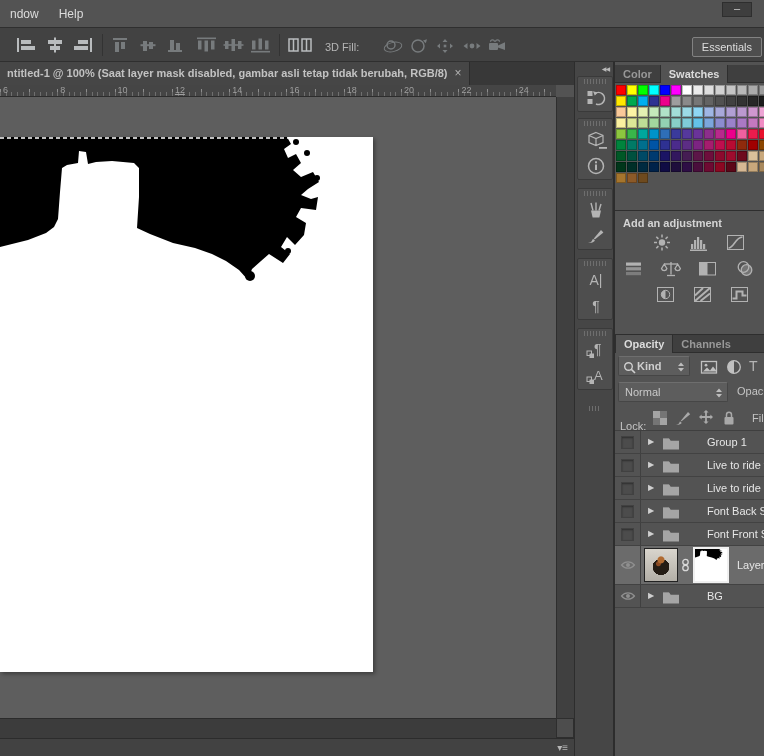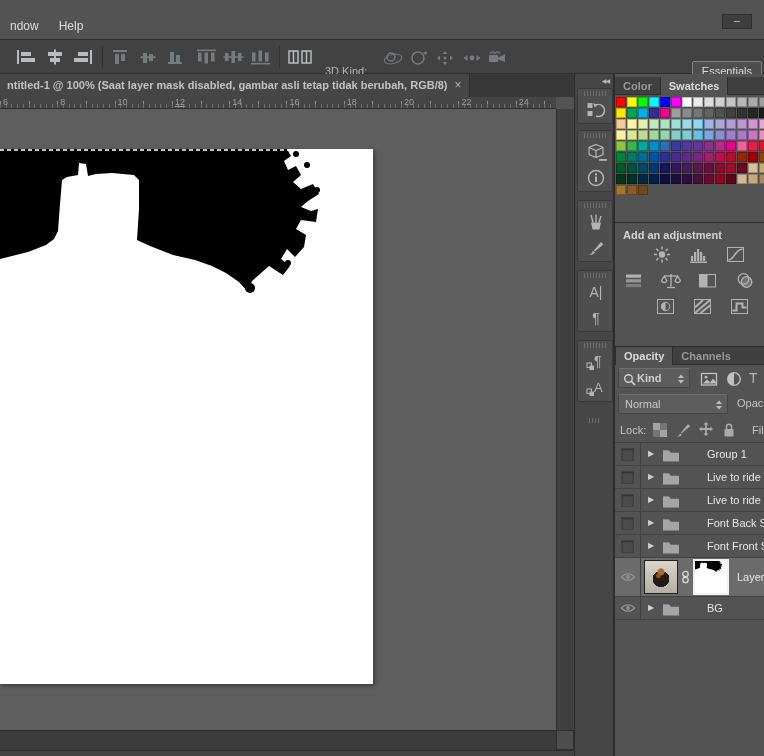--- a/index.html
+++ b/index.html
@@ -1,19 +1,19 @@
 <!DOCTYPE html>
 <html><head>
 <meta charset="utf-8">
 <style>
   * { margin:0; padding:0; box-sizing:border-box; }
   html,body { width:764px; height:756px; overflow:hidden; }
   body { font-family:"Liberation Sans", sans-serif; font-size:11px; color:#c8c8c8;
          background:#535353; position:relative; -webkit-font-smoothing:antialiased; }
-  .abs { position:absolute;margin-top:12px; }
+  .abs { position:absolute; }
   svg { display:block; }
 
   
   #menubar { left:0; top:0; width:764px; height:27px; background:#535353; }
   .menu-item { display:inline-block; padding:7px 10px 0 10px; color:#dcdcdc; font-size:12px; }
   #min-btn { right:12px; top:2px; width:30px; height:15px; background:#3e3e3e;
              border:1px solid #2e2e2e; color:#cfcfcf; text-align:center; line-height:11px; font-size:11px; }
 
   
   #optionsbar { left:0; top:27px; width:764px; height:35px; background:#424242;
@@ -83,21 +83,21 @@
            border-radius:2px; color:#cfcfcf; }
   .combo .ud { position:absolute; right:3px; top:4px; color:#bdbdbd; }
   #kind-combo { left:3px; top:3px; width:72px; height:20px; }
   #kind-combo .mag { position:absolute; left:4px; top:4px; }
   #kind-combo .lbl { position:absolute; left:18px; top:3px; font-weight:bold; }
   .filter-ic { position:absolute; top:5px; width:22px; height:18px; color:#c0c0c0; }
   #blend-combo { left:3px; top:3px; width:110px; height:20px; }
   #blend-combo .lbl { position:absolute; left:6px; top:3px; color:#c9c9c9; }
   #opacity-label { position:absolute; left:122px; top:6px; width:28px; white-space:nowrap; overflow:hidden; color:#c4c4c4; }
   #lock-row { border-bottom:1px solid #3f3f3f; }
-  #lock-label { position:absolute; left:5px; top:7px; color:#c4c4c4; }
+  #lock-label { position:absolute; left:5px; top:15px; color:#c4c4c4; }
   .lock-ic { position:absolute; top:4px; width:20px; height:18px; color:#a9a9a9; }
   #fill-label { position:absolute; left:137px; top:7px; width:13px; overflow:hidden; white-space:nowrap; color:#c4c4c4; }
 
   #layer-list { position:relative; }
   .lrow { position:relative; height:23px; border-bottom:1px solid #424242; background:#535353; }
   .lrow.selected { height:39px; background:#6b6b6b; }
   .eye-cell { position:absolute; left:0; top:0; bottom:0; width:26px; border-right:1px solid #404040;
               display:flex; align-items:center; justify-content:center; color:#8f8f8f; }
   .eye-empty { width:13px; height:13px; background:#4c4c4c; border:1px solid #414141; box-shadow:inset 0 1px 2px rgba(0,0,0,.4); }
   .tri { position:absolute; left:33px; top:6px; color:#cfcfcf; font-size:8px; }
@@ -116,21 +116,21 @@
 
   .divider-v { left:613px; top:62px; width:1px; height:694px; background:#2d2d2d; }
 </style>
 </head>
 <body>
 
 <div class="abs" id="menubar"><span class="menu-item">ndow</span><span class="menu-item">Help</span></div>
 <div class="abs" id="min-btn">–</div>
 
 <div class="abs" id="optionsbar">
-  <span class="abs" id="mode-label">3D Kind:</span>
+  <span class="abs" id="mode-label">3D Fill:</span>
   <button class="abs" id="workspace-btn">Essentials</button>
 <span class="opt-ic" style="left: -12px;"></span>
     <span class="opt-ic" style="left: 16px;">
       <svg width="21" height="16" viewBox="0 0 21 16">
         <rect x="1" y="1" width="2" height="14" fill="currentColor"></rect>
         <rect x="5" y="3" width="10" height="4" fill="currentColor"></rect>
         <rect x="5" y="9" width="14" height="4" fill="currentColor"></rect>
       </svg>
     </span>
     <span class="opt-ic" style="left: 44px;">

